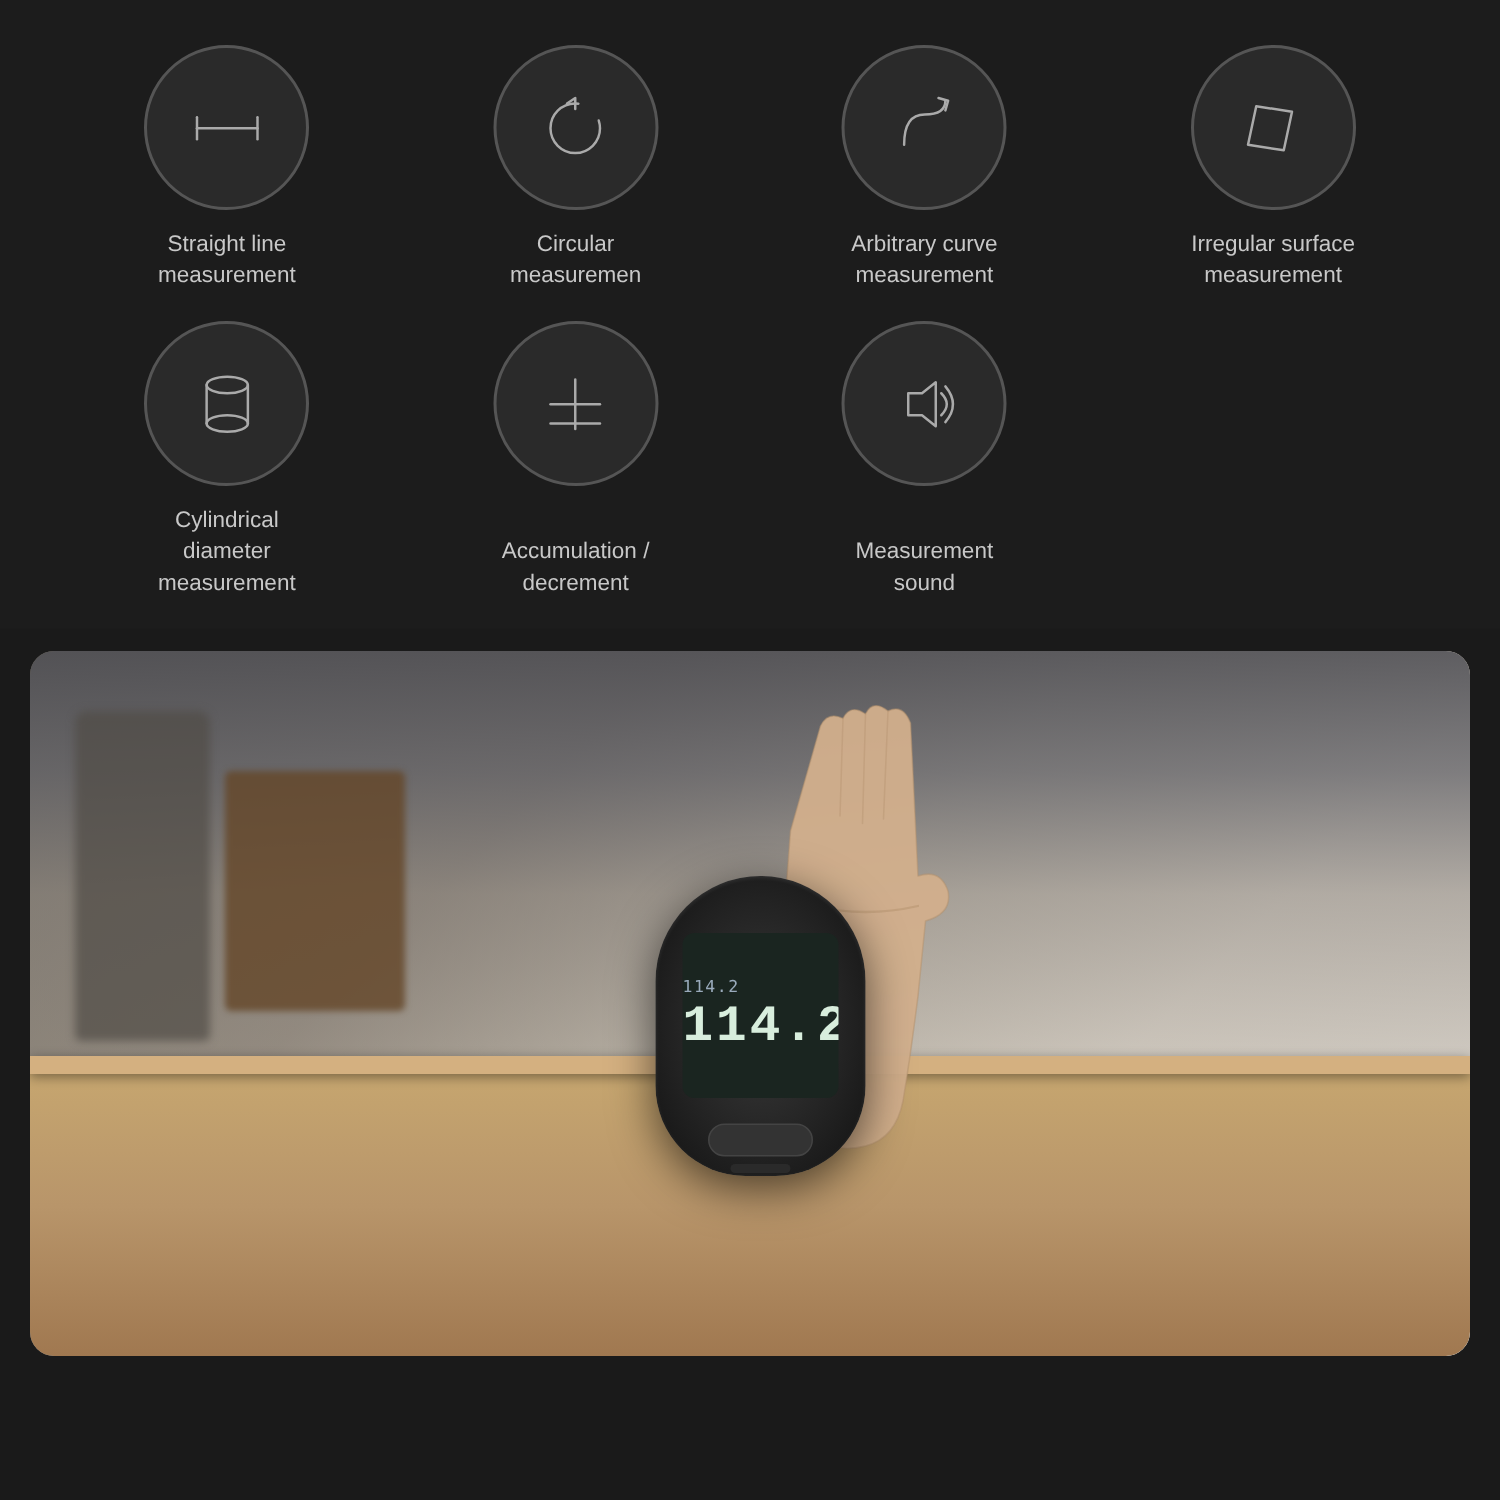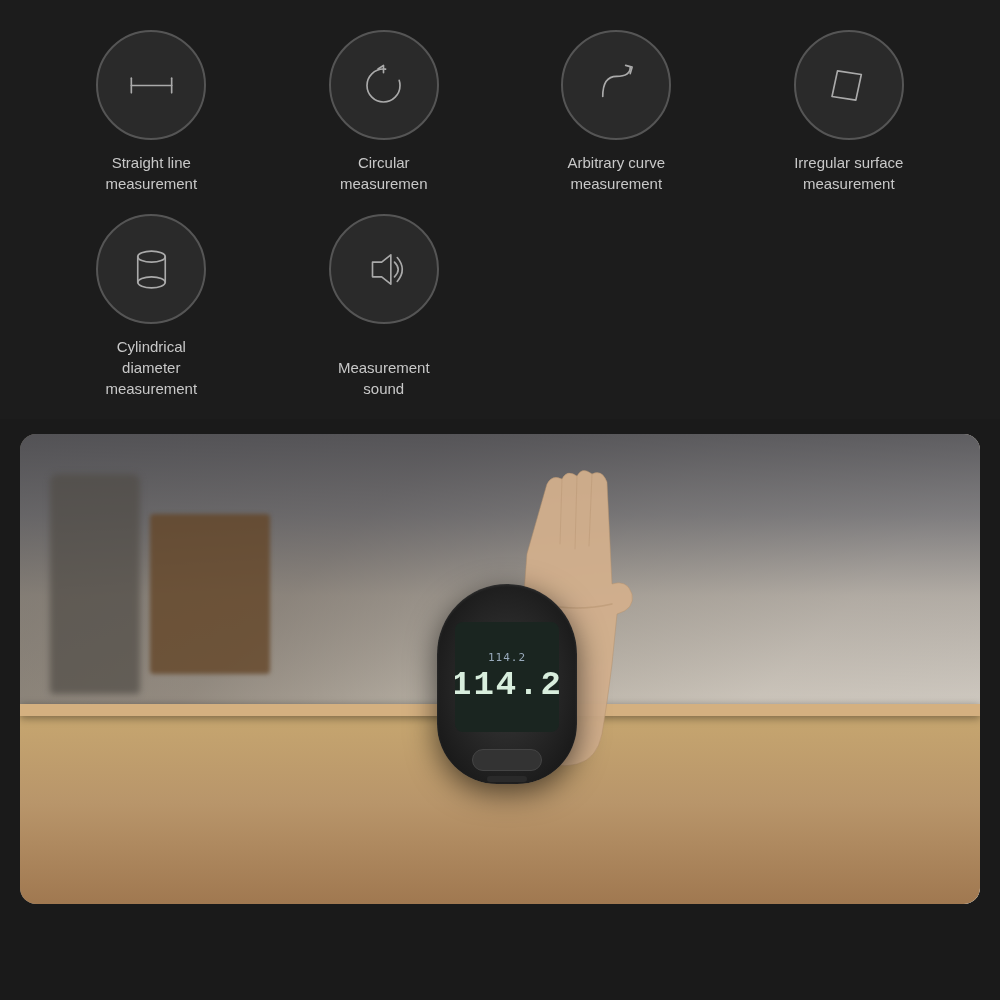--- a/index.html
+++ b/index.html
@@ -156,21 +156,20 @@
     .device-screen {
       position: absolute;
       top: 38px;
       left: 18px;
       width: 104px;
       height: 110px;
       background: #1a2520;
       border-radius: 8px;
       display: flex;
       flex-direction: column;
-      align-items: center;
       justify-content: center;
       overflow: hidden;
     }
 
     .screen-small-text {
       font-size: 11px;
       color: #9ab;
       font-family: monospace;
       letter-spacing: 1px;
       margin-bottom: 2px;
@@ -275,20 +274,30 @@
       <svg viewBox="0 0 60 60">
         <ellipse cx="30" cy="16" rx="15" ry="6"></ellipse>
         <ellipse cx="30" cy="44" rx="15" ry="6"></ellipse>
         <line x1="15" y1="16" x2="15" y2="44"></line>
         <line x1="45" y1="16" x2="45" y2="44"></line>
       </svg>
     </div>
     <span class="feature-label">Cylindrical<br>diameter<br>measurement</span>
   </div>
 
+  <div class="feature-item">
+    <div class="icon-circle">
+      <svg viewBox="0 0 60 60">
+        <line x1="30" y1="12" x2="30" y2="48"></line>
+        <line x1="12" y1="30" x2="48" y2="30"></line>
+        <line x1="12" y1="44" x2="48" y2="44"></line>
+      </svg>
+    </div>
+    <span class="feature-label">Accumulation /<br>decrement</span>
+  </div>
 
   <div class="feature-item">
     <div class="icon-circle">
       <svg viewBox="0 0 60 60">
         <polygon points="18,22 28,22 38,14 38,46 28,38 18,38"></polygon>
         <path d="M42 22 Q50 30 42 38"></path>
         <path d="M45 17 Q56 30 45 43"></path>
       </svg>
     </div>
     <span class="feature-label">Measurement<br>sound</span>

